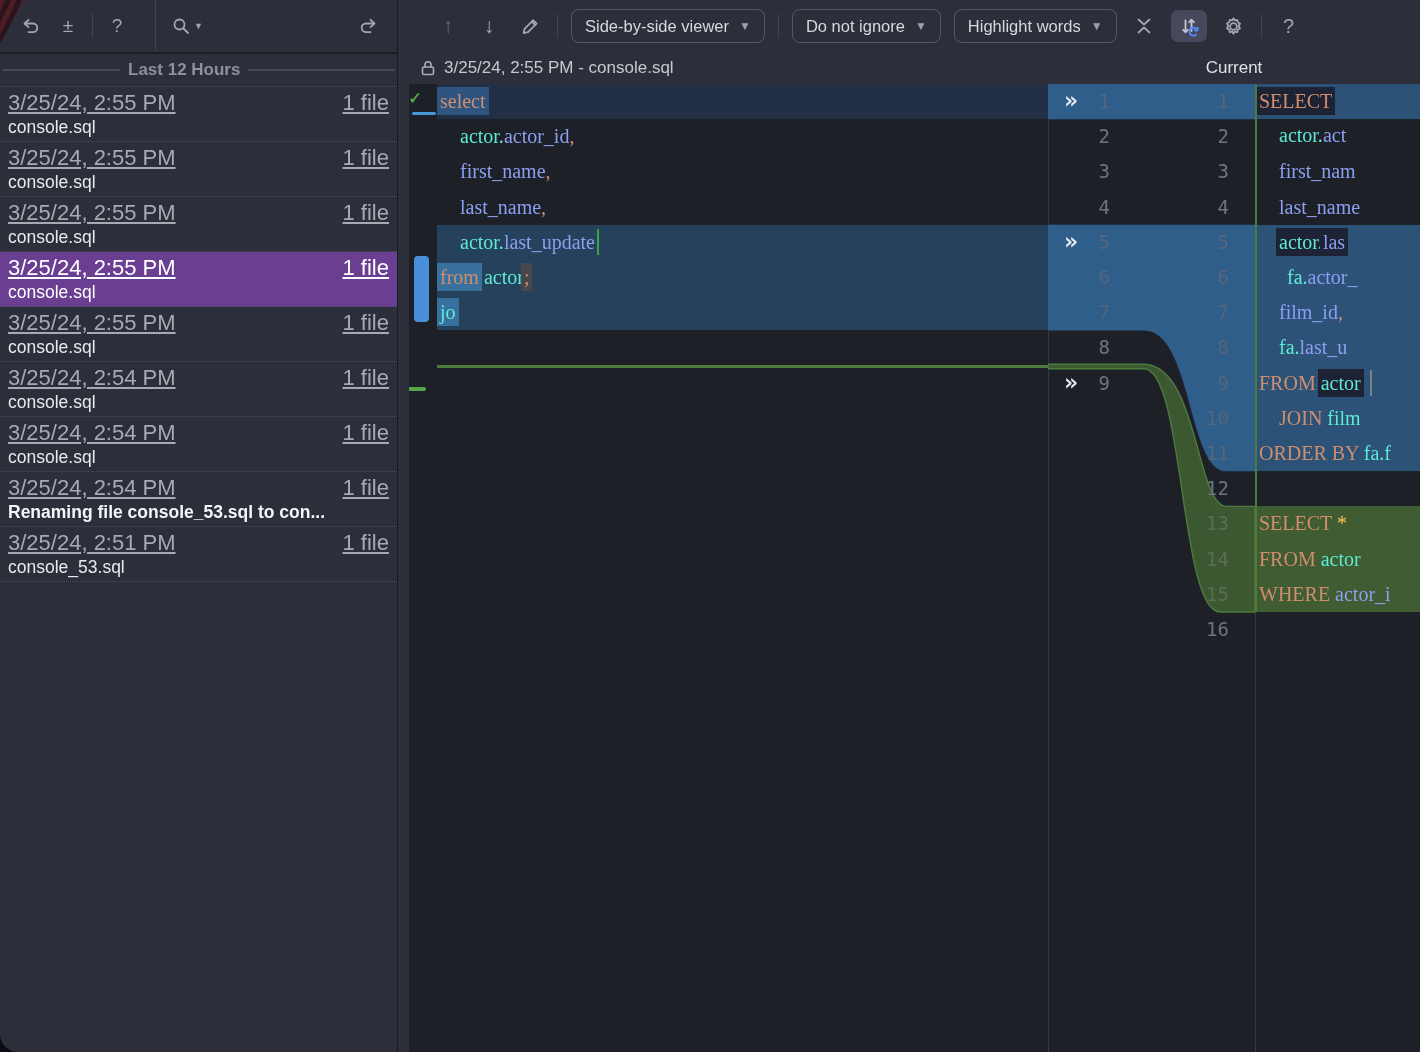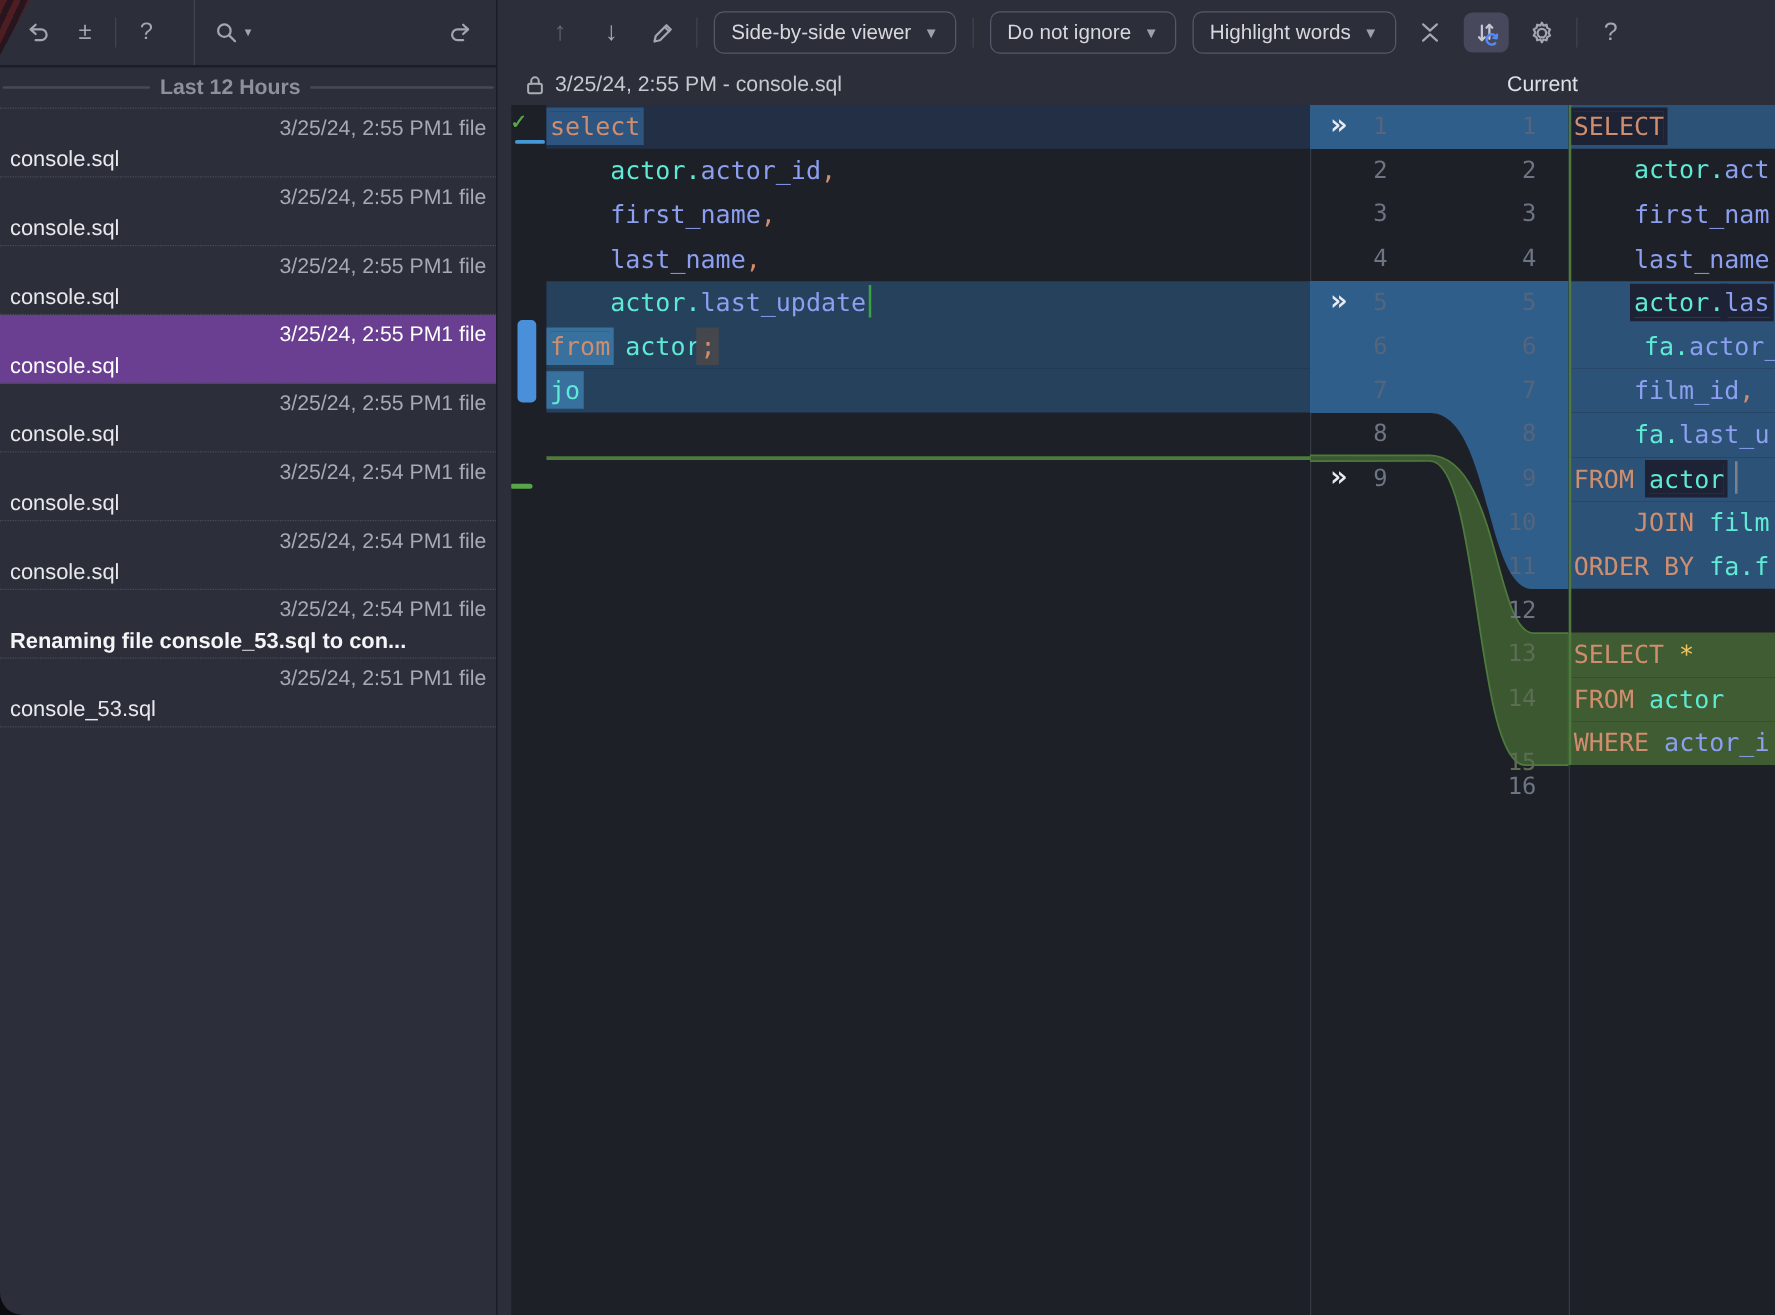--- a/index.html
+++ b/index.html
@@ -19,21 +19,21 @@
   .icon-btn svg{stroke:#a2a6af;fill:none;stroke-width:1.8;stroke-linecap:round;stroke-linejoin:round;}
   .vsep{width:1px;height:24px;background:#41434f;}
   .sb-search{flex:1;height:100%;border-left:1px solid #41434f;display:flex;align-items:center;
              justify-content:space-between;padding:0 14px;}
   .sb-header{height:32px;display:flex;align-items:center;gap:8px;color:#8d919b;font-weight:bold;
              font-size:17px;padding:0 2px;}
   .sb-header:before,.sb-header:after{content:"";height:2px;background:#474a56;flex:1;border-radius:2px;}
   .sb-header:before{max-width:118px;}
   .sb-list{border-top:1px dotted #4a4d59;}
   .sb-row{height:55px;padding:5px 8px 0 8px;border-bottom:1px dotted #4a4d59;box-sizing:border-box;cursor:default;}
-  .sb-row-top{display:flex;justify-content:flex-end;font-size:17px;color:#a6aab3;line-height:22px;}
+  .sb-row-top{display:flex;justify-content:space-between;font-size:22px;color:#a6aab3;line-height:22px;text-decoration:underline;}
   .sb-row-name{font-size:17.5px;color:#e7e9ed;line-height:26px;white-space:nowrap;overflow:hidden;}
   .sb-row.selected{background:#6a3f92;}
   .sb-row.selected .sb-row-top,.sb-row.selected .sb-row-name{color:#ffffff;}
   .sb-row-name.bold{font-weight:bold;color:#f4f5f7;}
   
   #divider{position:absolute;left:397px;top:0;width:11px;height:1052px;background:#2c2e3a;
            border-left:1px solid #1a1b21;z-index:2;}
   
   #main{position:absolute;left:408px;top:0;width:1012px;height:1052px;}
   .m-toolbar{position:absolute;left:0;top:0;right:0;height:52px;background:#2c2e3a;display:flex;
@@ -51,21 +51,21 @@
   
   #editor{position:absolute;left:0;top:84px;width:1012px;height:968px;background:#1e2028;
           font-family:"DejaVu Sans Mono",monospace;}
   .pane{position:absolute;top:0;height:968px;overflow:hidden;}
   #left-strip{left:0;width:29px;}
   #left-pane{left:29px;width:611px;}
   #gutter{left:640px;width:207px;}
   #right-pane{left:847px;width:165px;}
   .psep{position:absolute;top:0;width:1px;height:968px;background:#363943;}
   .code-line{position:absolute;left:0;right:0;height:35.2px;line-height:35.2px;font-size:20px;
-             white-space:pre;color:#c9ccd3;padding-left:3px;}
+             white-space:pre;color:#c9ccd3;padding-left:3px;font-family:Liberation Serif, serif;}
   #right-pane .code-line{padding-left:4px;}
   .bg-chg1{background:#232f45;}          
   .bg-chg{background:#25415c;}           
   .bg-chgr{background:#2d5278;}          
   .bg-add{background:#405c33;}           
   .tok.kw{color:#cf8e6d;} .tok.plain{color:#5eead4;} .tok.field{color:#8c9ff0;}
   .tok.punct{color:#cf8e6d;} .tok.star{color:#f2c55c;}
   .box-bright{background:#38709e;box-shadow:0 0 0 3px #38709e;}
   .box-bright1{background:#2e5480;box-shadow:0 0 0 3px #2e5480;}
   .box-dark{background:#1d2234;box-shadow:0 0 0 3px #1d2234;}
@@ -319,21 +319,21 @@
             <div class="lnum r on-blue" style="top: 140.8px;">5</div>
             <div class="lnum r on-blue" style="top: 176px;">6</div>
             <div class="lnum r on-blue" style="top: 211.2px;">7</div>
             <div class="lnum r on-blue" style="top: 246.4px;">8</div>
             <div class="lnum r on-blue" style="top: 281.6px;">9</div>
             <div class="lnum r on-blue" style="top: 316.8px;">10</div>
             <div class="lnum r on-blue" style="top: 352px;">11</div>
             <div class="lnum r" style="top: 387.2px;">12</div>
             <div class="lnum r on-green" style="top: 422.4px;">13</div>
             <div class="lnum r on-green" style="top: 457.6px;">14</div>
-            <div class="lnum r on-green" style="top: 492.8px; margin-top: 16px;">15</div>
+            <div class="lnum r on-green" style="top: 492.8px;">15</div>
             <div class="lnum r" style="top: 528px;">16</div>
           </div>
         <div id="gutter-chevrons">
             <div class="chev" style="top: 0px;">»</div>
             <div class="chev" style="top: 140.8px;">»</div>
             <div class="chev" style="top: 281.6px;">»</div>
           </div>
       </div>
 
       <div class="pane right" id="right-pane">

